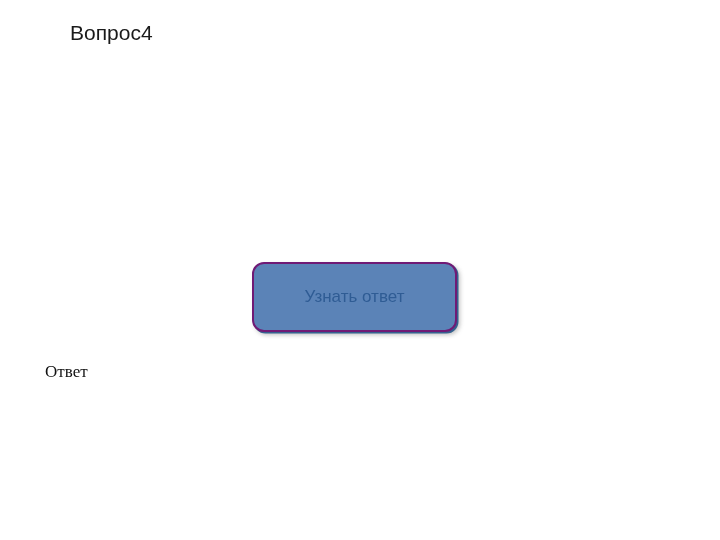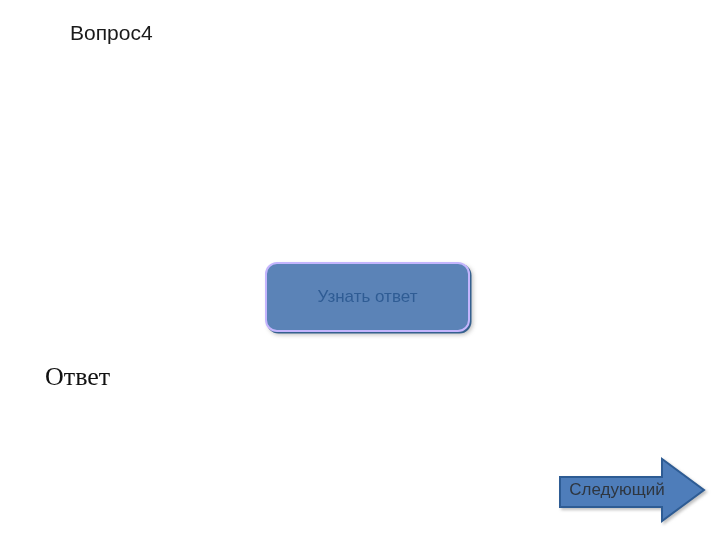--- a/index.html
+++ b/index.html
@@ -18,44 +18,43 @@
     font-size: 21px;
     line-height: 1.15;
     color: #1a1a1a;
     white-space: nowrap;
   }
   .answer-label {
     position: absolute;
     left: 45px;
     top: 362px;
     font-family: "Liberation Serif", serif;
-    font-size: 26px;
+    font-size: 17px;
     line-height: 1.15;
     color: #111111;
     white-space: nowrap;
   }
   .reveal-button {
     position: absolute;
     left: 252px;
     top: 262px;
     width: 205px;
     height: 70px;
     background: #5b83b7;
-    border: 2px solid #c4b5fd;
+    border: 2px solid #701a75;
     border-radius: 12px;
     box-shadow: 1.5px 1.5px 0 #35618f, 3px 3px 4px rgba(120,120,120,0.45);
     color: #2f5c94;
     font-family: "Liberation Sans", sans-serif;
     font-size: 17px;
     display: flex;
     align-items: center;
     justify-content: center;
     cursor: pointer;
     padding: 0;
-    margin-left: 13px;
   }
   .nav-arrow {
     position: absolute;
     cursor: pointer;
     filter: drop-shadow(2px 2px 1.5px rgba(140,140,140,0.55));
   }
   .nav-arrow svg { display: block; }
   .nav-arrow polygon { stroke: #2e5c94; stroke-width: 2; stroke-linejoin: miter; }
   .nav-arrow .arrow-label {
     position: absolute;
@@ -78,20 +77,14 @@
 
 <div class="slide">
 
   <div class="title">Вопрос4</div>
 
   <button class="reveal-button">Узнать ответ</button>
 
   <div class="answer-label">Ответ</div>
 
 
-  <div class="nav-arrow next">
-    <svg width="148" height="66" viewBox="0 0 148 66">
-      <polygon points="2,20 104,20 104,2 146,33 104,64 104,50 2,50" fill="#4E7DBA"></polygon>
-    </svg>
-    <span class="arrow-label">Следующий</span>
-  </div>
 
 </div>
 
 </body></html>

